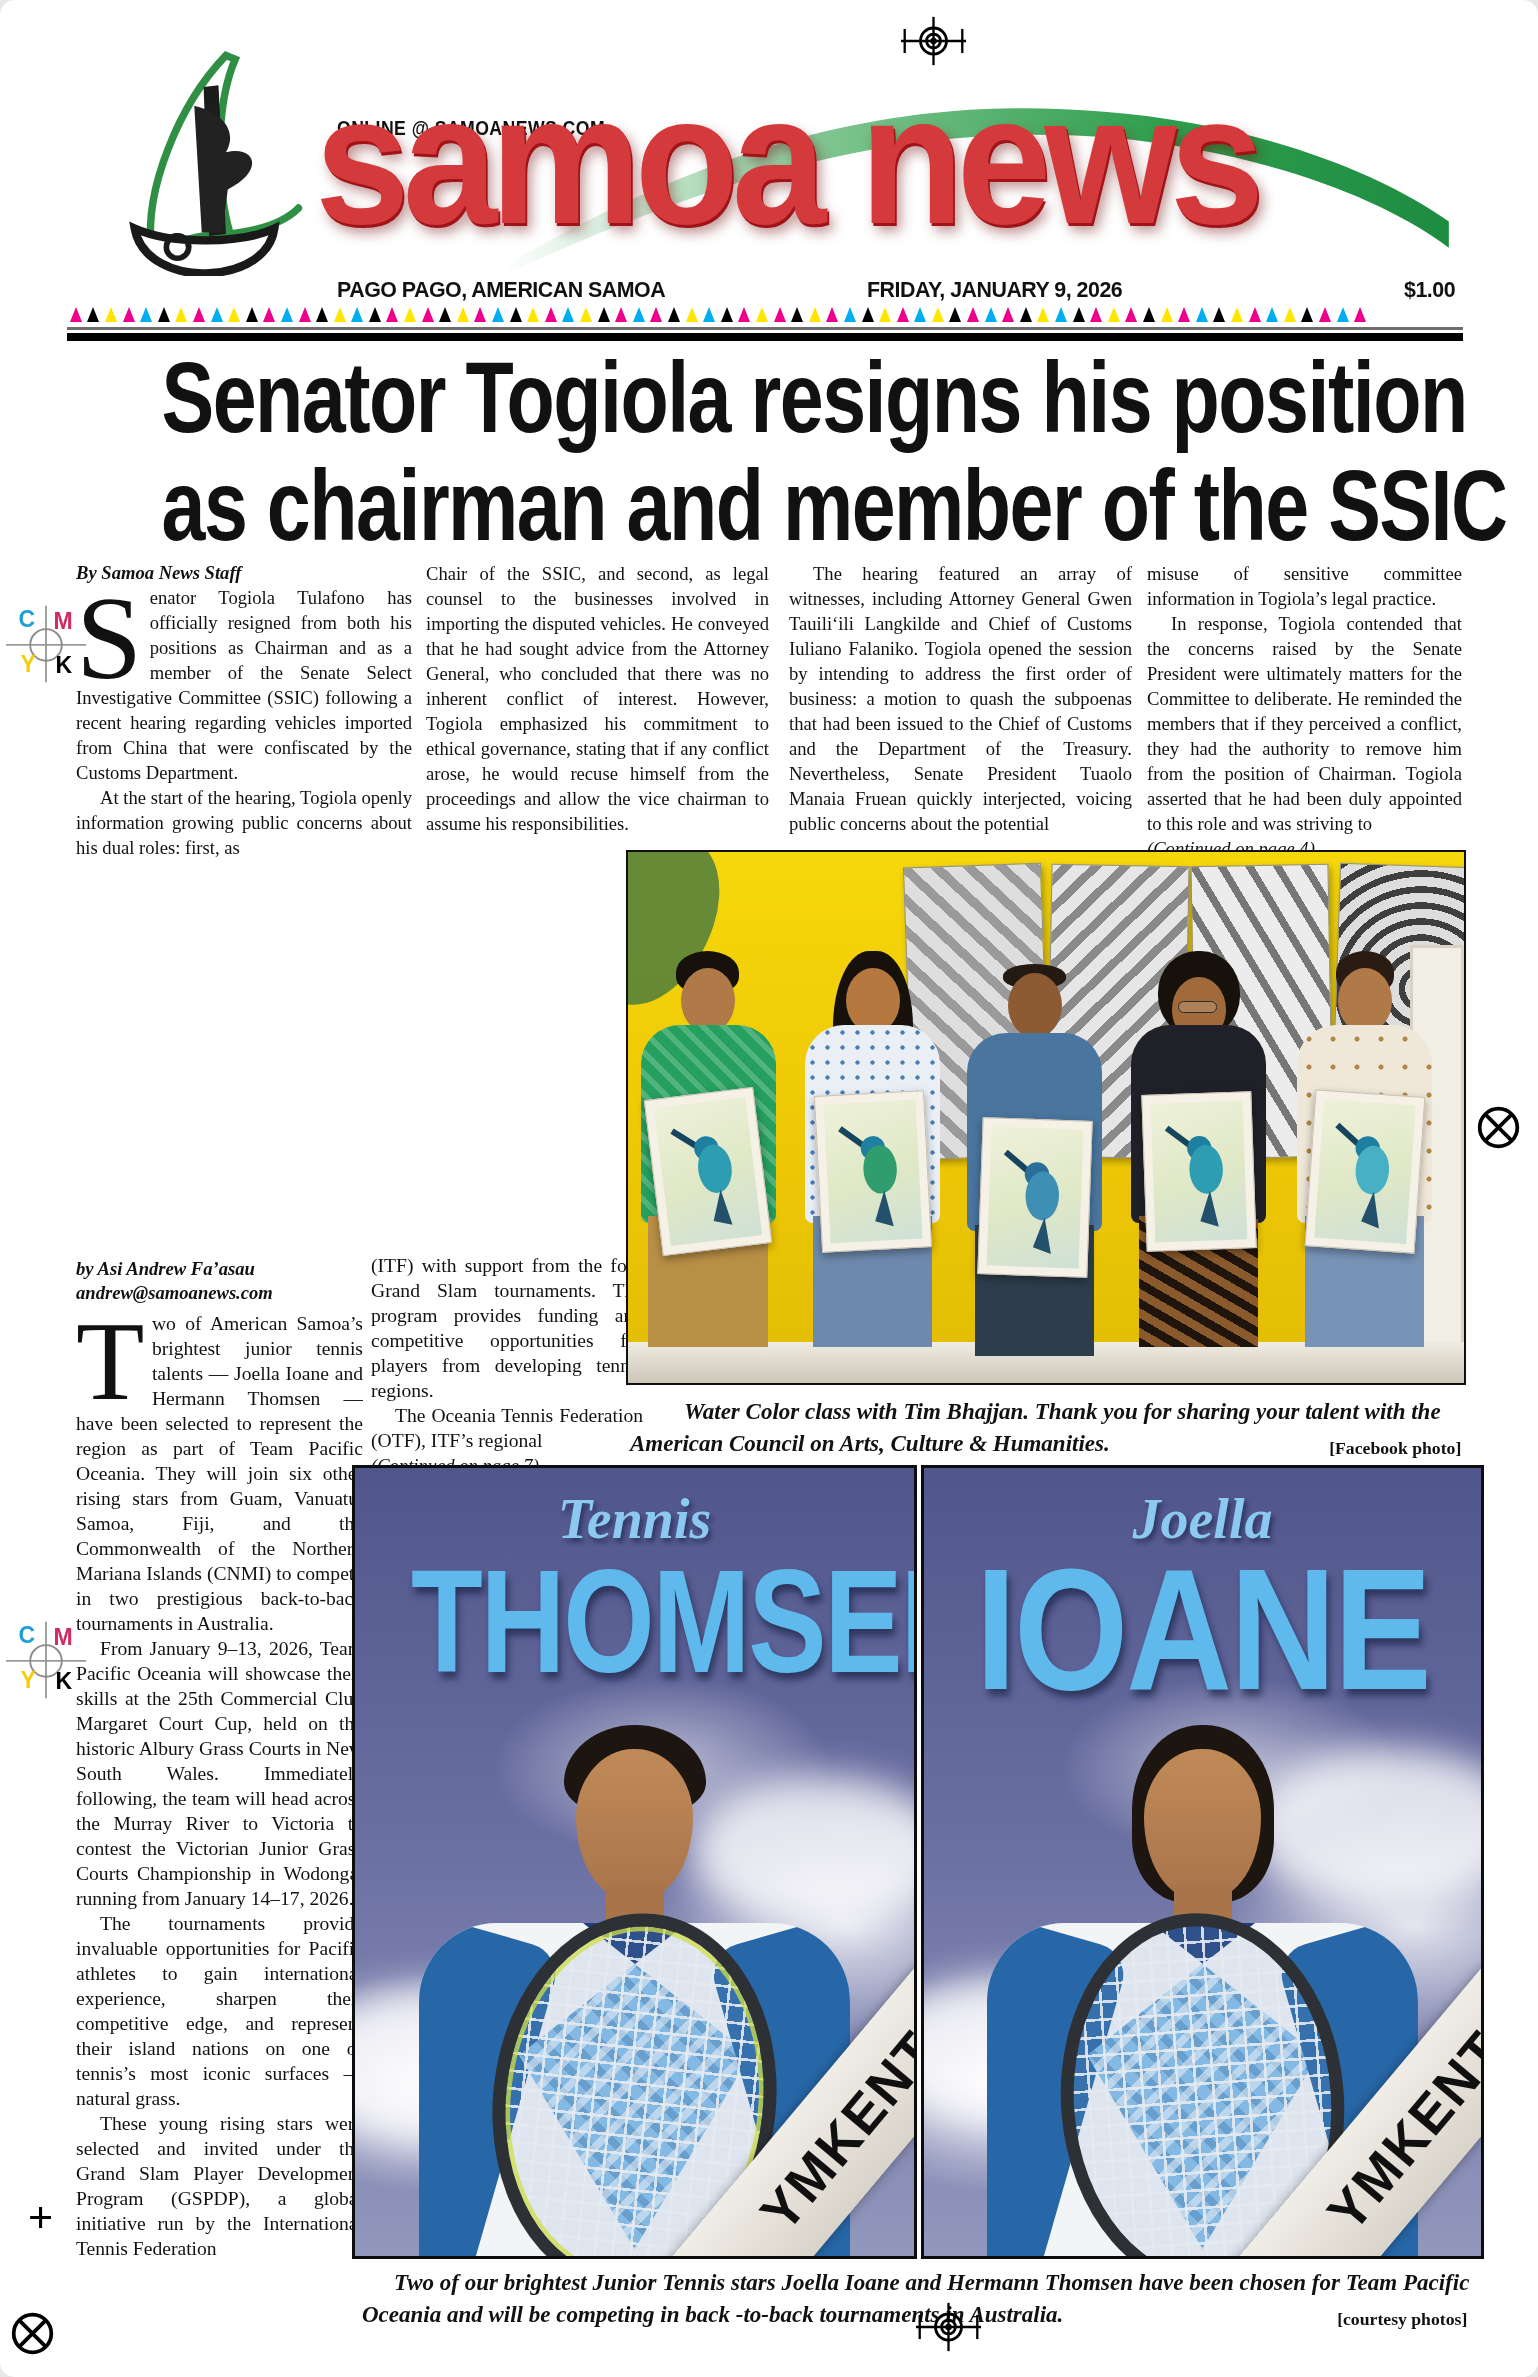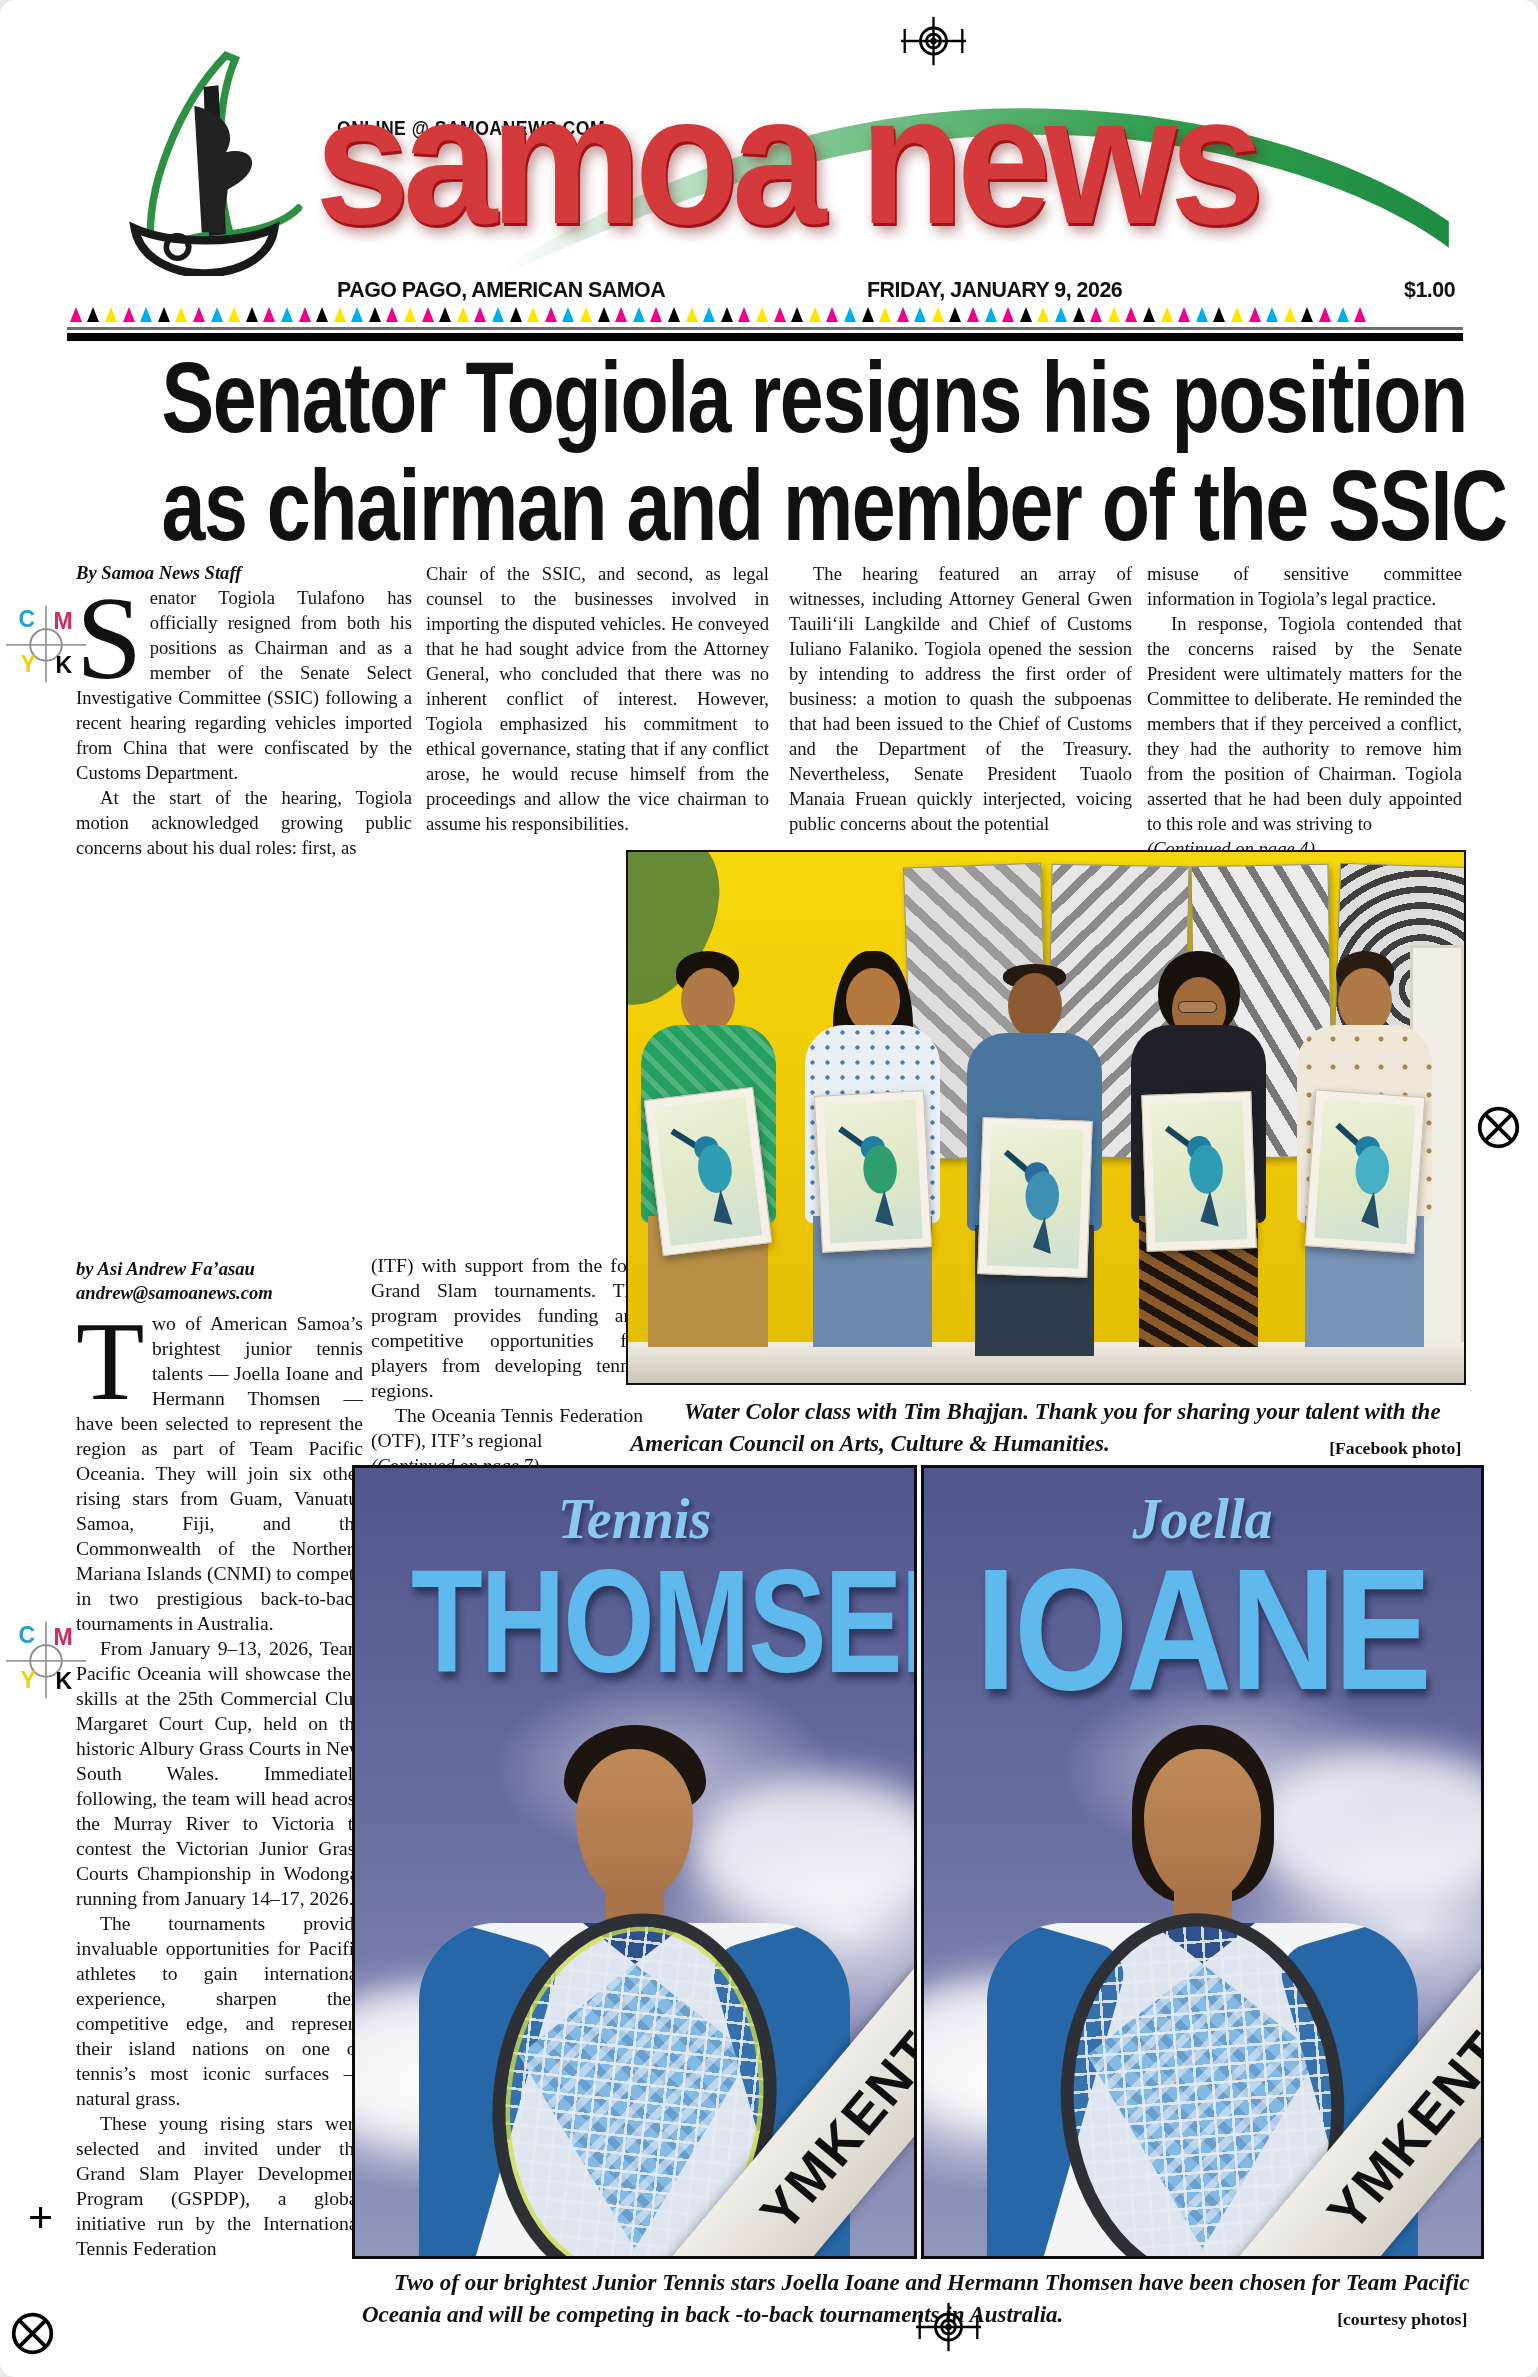--- a/index.html
+++ b/index.html
@@ -205,21 +205,21 @@
   </div>
 
   <div class="abs lead-head">
     <span class="cond">Senator Togiola resigns his position</span>
     <span class="cond">as chairman and member of the SSIC</span>
   </div>
 
   <div class="col lead-col" style="left:76px;width:336px;">
     <p class="byline">By Samoa News Staff</p>
     <p><span class="dc">S</span><span>enator Togiola Tulafono has officially resigned from both his positions as Chairman and as a member of the Senate Select Investigative Committee (SSIC) following a recent hearing regarding vehicles imported from China that were confiscated by the Customs Department.</span></p>
-    <p class="indent">At the start of the hearing, Togiola motion acknowledged growing public concerns about his dual roles: first, as</p>
+    <p class="indent">At the start of the hearing, Togiola openly information growing public concerns about his dual roles: first, as</p>
   </div>
   <div class="col lead-col" style="left:426px;width:343px;">
     <p>Chair of the SSIC, and second, as legal counsel to the businesses involved in importing the disputed vehicles. He conveyed that he had sought advice from the Attorney General, who concluded that there was no inherent conflict of interest. However, Togiola emphasized his commitment to ethical governance, stating that if any conflict arose, he would recuse himself from the proceedings and allow the vice chairman to assume his responsibilities.</p>
   </div>
   <div class="col lead-col" style="left:789px;width:343px;">
     <p class="indent">The hearing featured an array of witnesses, including Attorney General Gwen Tauili‘ili Langkilde and Chief of Customs Iuliano Falaniko. Togiola opened the session by intending to address the first order of business: a motion to quash the subpoenas that had been issued to the Chief of Customs and the Department of the Treasury. Nevertheless, Senate President Tuaolo Manaia Fruean quickly interjected, voicing public concerns about the potential</p>
   </div>
   <div class="col lead-col" style="left:1147px;width:315px;">
     <p>misuse of sensitive committee information in Togiola’s legal practice.</p>
     <p class="indent">In response, Togiola contended that the concerns raised by the Senate President were ultimately matters for the Committee to deliberate. He reminded the members that if they perceived a conflict, they had the authority to remove him from the position of Chairman. Togiola asserted that he had been duly appointed to this role and was striving to</p>

